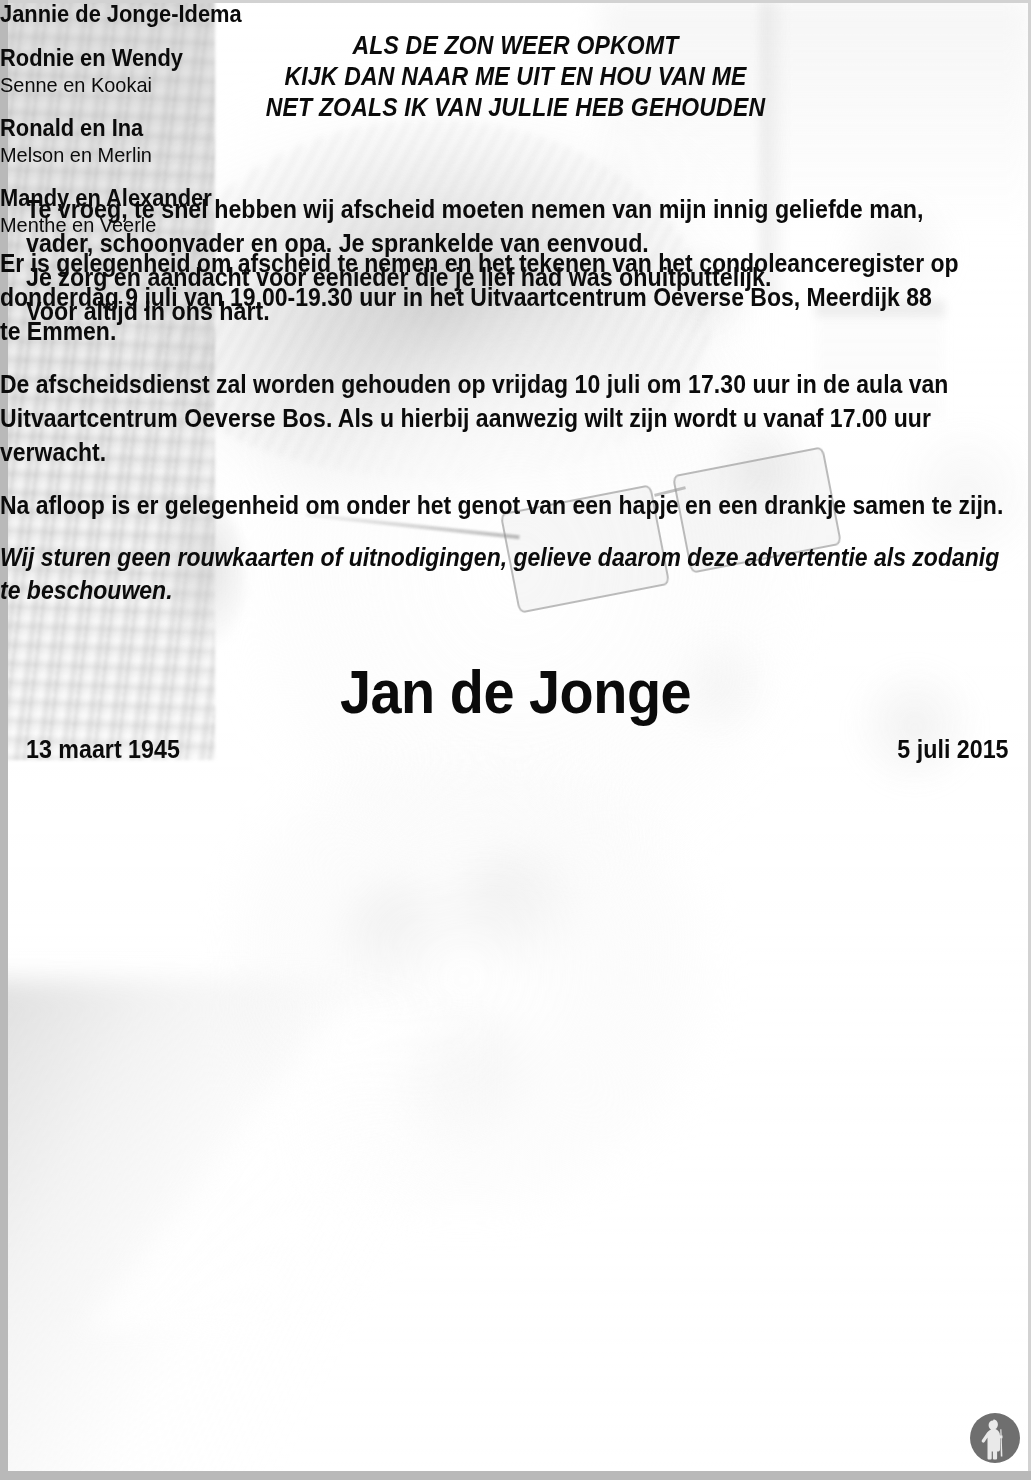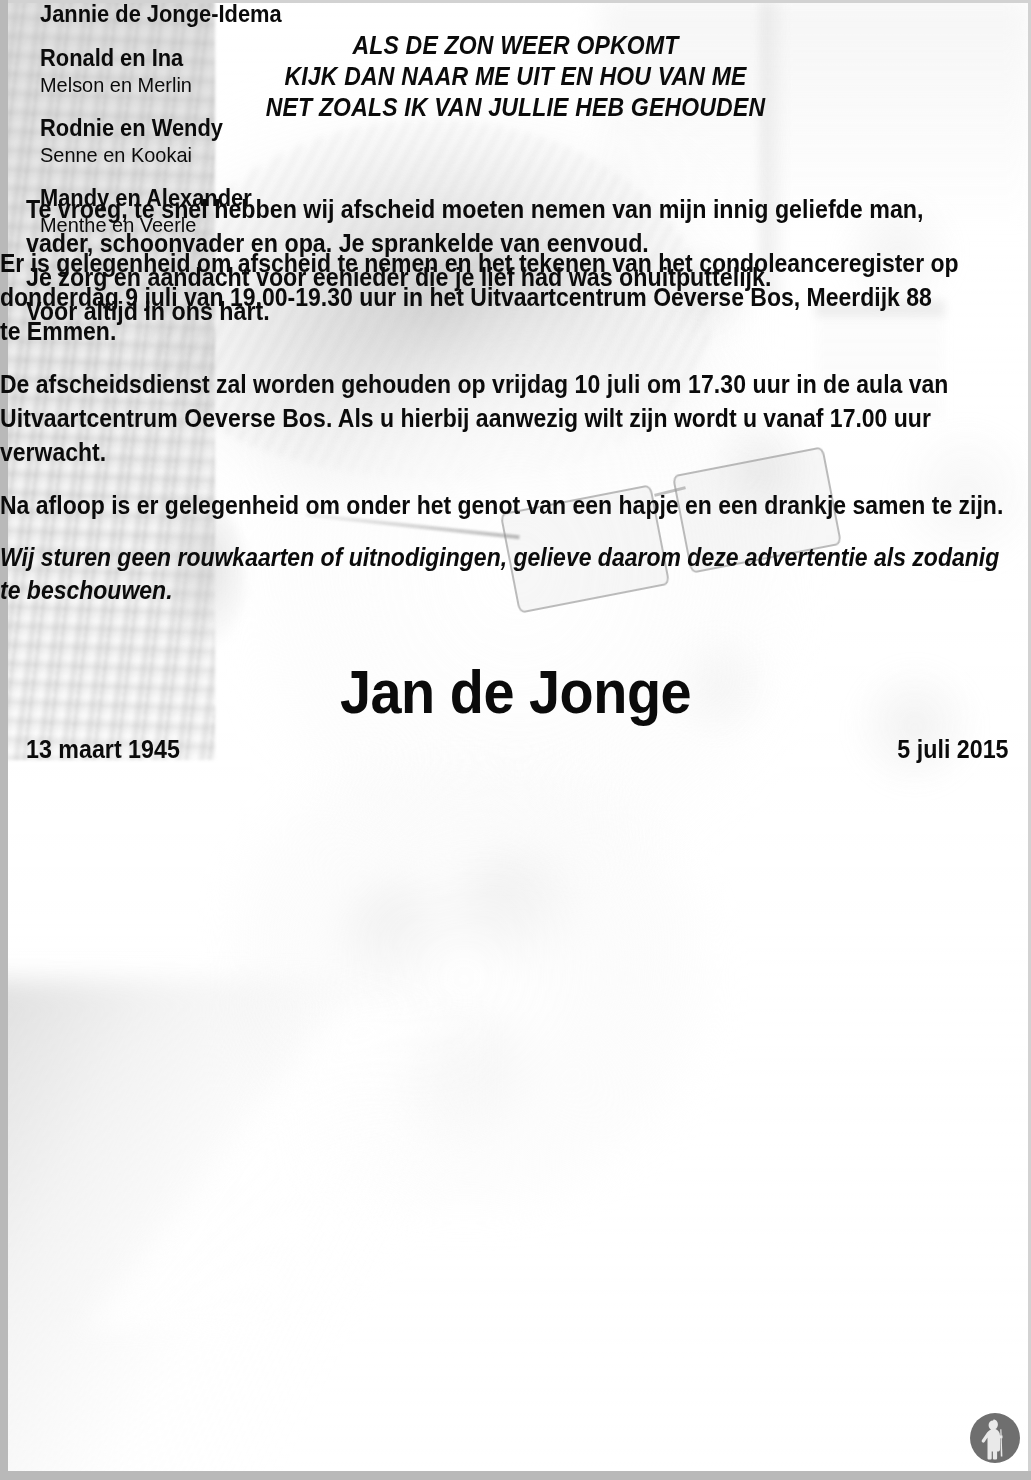--- a/index.html
+++ b/index.html
@@ -252,21 +252,21 @@
     font-size: 25px;
     text-align: right;
     transform: scaleX(0.93);
     transform-origin: right top;
   }
 
   
   #family {
     left: 617px; top: 812px; width: 330px;
   }
-  .fam-group { margin-bottom: 16px; padding-left: 40px; }
+  .fam-group { margin-bottom: 16px; }
   .fam-group:last-child { margin-bottom: 5px; }
   .fam-parent {
     font-family: "Liberation Sans Narrow", "Liberation Sans", sans-serif;
     font-weight: bold;
     font-size: 23px;
     line-height: 28px;
     color: #0b0b0b;
     white-space: nowrap;
     transform: scaleX(0.95);
     transform-origin: left top;
@@ -363,26 +363,26 @@
     <div class="txt" id="name">Jan de Jonge</div>
 
     <div class="txt" id="birth">13 maart 1945</div>
     <div class="txt" id="death">5 juli 2015</div>
 
     <div id="family">
       <div class="fam-group">
         <div class="fam-parent">Jannie de Jonge-Idema</div>
       </div>
       <div class="fam-group">
+        <div class="fam-parent">Rodnie en Wendy</div>
+        <div class="fam-children">Senne en Kookai</div>
+      </div>
+      <div class="fam-group">
         <div class="fam-parent">Ronald en Ina</div>
         <div class="fam-children">Melson en Merlin</div>
-      </div>
-      <div class="fam-group">
-        <div class="fam-parent">Rodnie en Wendy</div>
-        <div class="fam-children">Senne en Kookai</div>
       </div>
       <div class="fam-group">
         <div class="fam-parent">Mandy en Alexander</div>
         <div class="fam-children">Menthe en Veerle</div>
       </div>
     </div>
 
     <div id="info">
 
       <div class="para">

